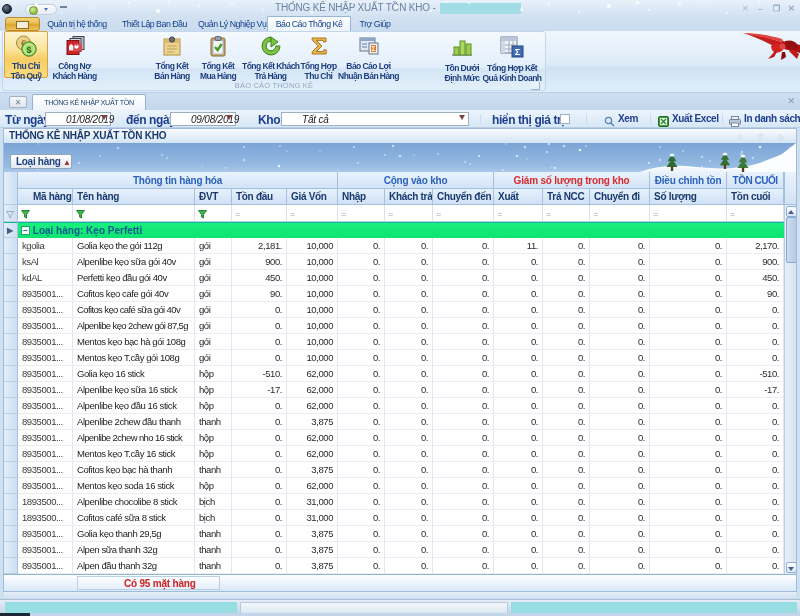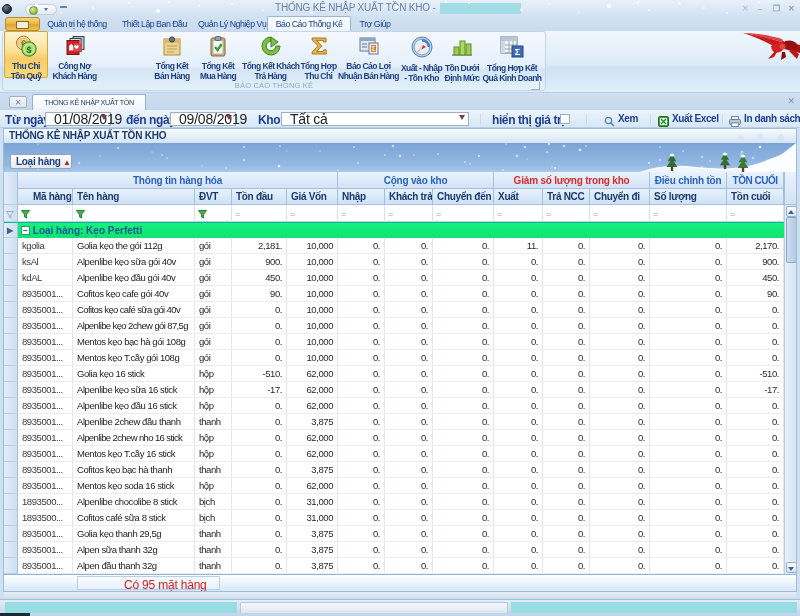--- a/index.html
+++ b/index.html
@@ -23,21 +23,21 @@
 #rbsel{position:absolute;top:0;height:47px;background:linear-gradient(#fdf3cf,#fbe39b 40%,#f5cd66 60%,#fbda7e);border:1px solid #d8a442;border-radius:2px;}
 #glabel{position:absolute;left:2px;top:50px;width:544px;text-align:center;font-size:7.5px;color:#93a6c1;letter-spacing:0.2px;}
 
 #docstrip{left:0;top:93px;width:800px;height:17px;background:linear-gradient(#cfdff1,#c3d7ec);}
 #dxl{position:absolute;left:9px;top:3px;width:18px;height:12px;background:linear-gradient(#f5f8fb,#dfe6ee);border:1px solid #9fb1c6;border-radius:2px;color:#6d7f95;font-size:8px;line-height:11px;text-align:center;}
 #dtab{position:absolute;left:32px;top:1px;width:114px;height:16px;background:linear-gradient(#ffffff,#f0f5fb);border:1px solid #93b1d4;border-bottom:none;border-radius:2px 2px 0 0;font-size:7.2px;color:#20456f;line-height:15px;text-align:center;letter-spacing:-0.35px;}
 #dxr{position:absolute;right:5px;top:3px;color:#8295ac;font-size:9px;}
 
 #toolbar{left:0;top:110px;width:800px;height:18px;background:linear-gradient(#ecf4fc,#d7e7f6);border-bottom:1px solid #b9cfe6;}
 .tl{position:absolute;top:3px;font-size:12px;font-weight:bold;color:#1e3f8f;letter-spacing:-0.4px;white-space:nowrap;}
-.tbox{position:absolute;top:1.5px;height:14px;background:#fff;border:1px solid #9fb0c2;font-size:14px;color:#222;line-height:13px;padding-left:8px;letter-spacing:-0.2px;}
+.tbox{position:absolute;top:1.5px;height:14px;background:#fff;border:1px solid #9fb0c2;font-size:10px;color:#222;line-height:13px;padding-left:20px;letter-spacing:-0.2px;font-style:italic;}
 .darr{position:absolute;top:5px;width:0;height:0;border-left:3.5px solid transparent;border-right:3.5px solid transparent;border-top:5px solid #7d3f3f;}
 .tbtn{position:absolute;top:3px;font-size:10px;font-weight:bold;color:#1e3f8f;letter-spacing:-0.4px;white-space:nowrap;}
 
 #phdr{left:4px;top:128px;width:792px;height:15px;background:linear-gradient(#fbfdff,#d4e4f4);font-size:10px;font-weight:bold;color:#1a3a6e;line-height:15px;padding-left:5px;letter-spacing:-0.2px;}
 
 #winter{left:4px;top:143px;width:792px;height:35px;overflow:hidden;}
 #chip{position:absolute;left:6px;top:11px;width:62px;height:15px;background:linear-gradient(#ffffff,#e3e9f1);border:1px solid #93a5bb;border-radius:2px;font-size:10px;font-weight:bold;color:#1e3f7f;line-height:13px;padding-left:5px;letter-spacing:-0.3px;}
 
 #grid{left:4px;top:172px;width:792px;}
 #pframe{left:3px;top:128px;width:794px;height:464px;border:1px solid #9fbcdc;pointer-events:none;}
@@ -54,21 +54,21 @@
 .dr td.code{color:#3a3a3a;margin-top:15px;}
 .ind{background:linear-gradient(90deg,#e3eefa,#cddff2)!important;border-right:1px solid #a5c0de!important;border-bottom:1px solid #b9cfe4!important;}
 .dash{color:#9aa6b4;font-size:9px;}
 
 #sbar{left:784px;top:205px;width:12px;height:369px;background:linear-gradient(90deg,#e8eff8,#d7e3f1);border-left:1px solid #b9cde4;}
 #sbfill{left:784px;top:172px;width:12px;height:33px;background:linear-gradient(#eaf3fd,#d2e3f6);border-left:1px solid #a5c0de;border-bottom:1px solid #a5c0de;}
 .sbtn{position:absolute;left:0.5px;width:11px;height:11px;background:linear-gradient(#fdfeff,#d9e6f4);border:1px solid #8fafd2;border-radius:2px;color:#44608a;}
 #sthumb{position:absolute;left:0.5px;top:12px;width:11px;height:46px;background:linear-gradient(90deg,#cfdded,#b4c9e2);border:1px solid #86a7cf;border-radius:2px;}
 
 #gfooter{left:4px;top:574px;width:792px;height:17px;background:linear-gradient(#ffffff,#d8e8f8);border-top:1px solid #8fb4dc;}
-#f95{position:absolute;left:120px;top:3px;font-size:12px;font-weight:normal;color:#cc2222;letter-spacing:-0.2px;}
+#f95{position:absolute;left:120px;top:3px;font-size:10px;font-weight:bold;color:#cc2222;letter-spacing:-0.2px;}
 
 #below{left:4px;top:591px;width:792px;height:8px;background:linear-gradient(#e8f0f9,#cfdeef);border-top:1px solid #aac4e0;}
 #sbar2{left:0px;top:599px;width:800px;height:14px;background:linear-gradient(#e5edf7,#c7d8eb);border-top:1px solid #a7bfd9;}
 #tealL{position:absolute;left:5px;top:2px;width:232px;height:13px;background:#96dde4;}
 #tealR{position:absolute;left:511px;top:2px;width:286px;height:13px;background:#96dde4;}
 #btm{left:0;top:613px;width:800px;height:3px;background:#c3d5e8;}
 #btmdark{left:0;top:613px;width:30px;height:3px;background:#1c2836;}
 .wc{position:absolute;top:4px;font-size:8px;color:#93a5ba;font-weight:bold;}
 .flake{position:absolute;color:#cfe2f4;}
 </style></head><body>
@@ -189,30 +189,20 @@
         <span class="ic" style="width:26px;"><svg width="24" height="22" viewBox="0 0 24 22">
             <rect x="3" y="3" width="15" height="13" fill="#dfe7f2" stroke="#68758c"></rect>
             <rect x="3" y="3" width="15" height="3" fill="#8fa5c4"></rect>
             <rect x="5" y="8" width="5" height="2" fill="#9db3d0"></rect>
             <rect x="5" y="11" width="5" height="2" fill="#9db3d0"></rect>
             <rect x="12" y="8" width="9" height="11" fill="#eef1f6" stroke="#68758c"></rect>
             <rect x="14" y="10" width="5" height="7" fill="#e07b28"></rect>
             <text x="16.5" y="16" font-size="6.5" font-weight="bold" fill="#fff" text-anchor="middle" font-family="Liberation Sans">Σ</text>
           </svg></span>
         <div class="t">Báo Cáo Lợi<br>Nhuận Bán Hàng</div>
-      </div>
-<div class="rbtn" style="left:400px;width:43px;">
-        <span class="ic" style="width:26px;"><svg width="26" height="24" viewBox="0 0 26 24">
-            <circle cx="13" cy="12" r="10" fill="#b8cfe8" stroke="#5b80ac"></circle>
-            <circle cx="13" cy="12" r="7.8" fill="#e8eef6" stroke="#8aa6c8"></circle>
-            <path d="M13 4 a8 8 0 0 1 8 8 l-2.5 0 a5.5 5.5 0 0 0 -5.5 -5.5 z" fill="#4d7fd0"></path>
-            <path d="M8 17 l6 -7 3 2 z" fill="#c23a2e"></path>
-            <path d="M8 17 l6 -7 -1.5 4.5 z" fill="#e8e0d8"></path>
-          </svg></span>
-        <div class="t">Xuất - Nhập<br>- Tồn Kho</div>
       </div>
 <div class="rbtn" style="left:444px;width:36px;">
         <span class="ic" style="width:26px;"><svg width="26" height="24" viewBox="0 0 26 24">
             <line x1="3" y1="20" x2="23" y2="20" stroke="#8a94a2" stroke-width="1.6"></line>
             <rect x="5" y="12" width="5" height="8" fill="#9ecb52" stroke="#5d8f1f"></rect>
             <rect x="11" y="6" width="5" height="14" fill="#aed762" stroke="#5d8f1f"></rect>
             <rect x="17" y="9" width="5" height="11" fill="#9ecb52" stroke="#5d8f1f"></rect>
           </svg></span>
         <div class="t">Tồn Dưới<br>Định Mức</div>
       </div>
@@ -468,21 +458,21 @@
             <td class="num">0.</td>
             <td class="num">0.</td>
             <td class="num">0.</td>
             <td class="num">0.</td>
             <td class="num">0.</td>
             <td class="num">900.</td>
           </tr>
 <tr class="dr">
             <td class="ind"></td>
             <td class="code">kdAL</td>
-            <td>Alpenlibe kẹo đầu gói 40v</td>
+            <td>Perfetti kẹo đầu gói 40v</td>
             <td>gói</td>
             <td class="num">450.</td>
             <td class="num">10,000</td>
             <td class="num">0.</td>
             <td class="num">0.</td>
             <td class="num">0.</td>
             <td class="num">0.</td>
             <td class="num">0.</td>
             <td class="num">0.</td>
             <td class="num">0.</td>

